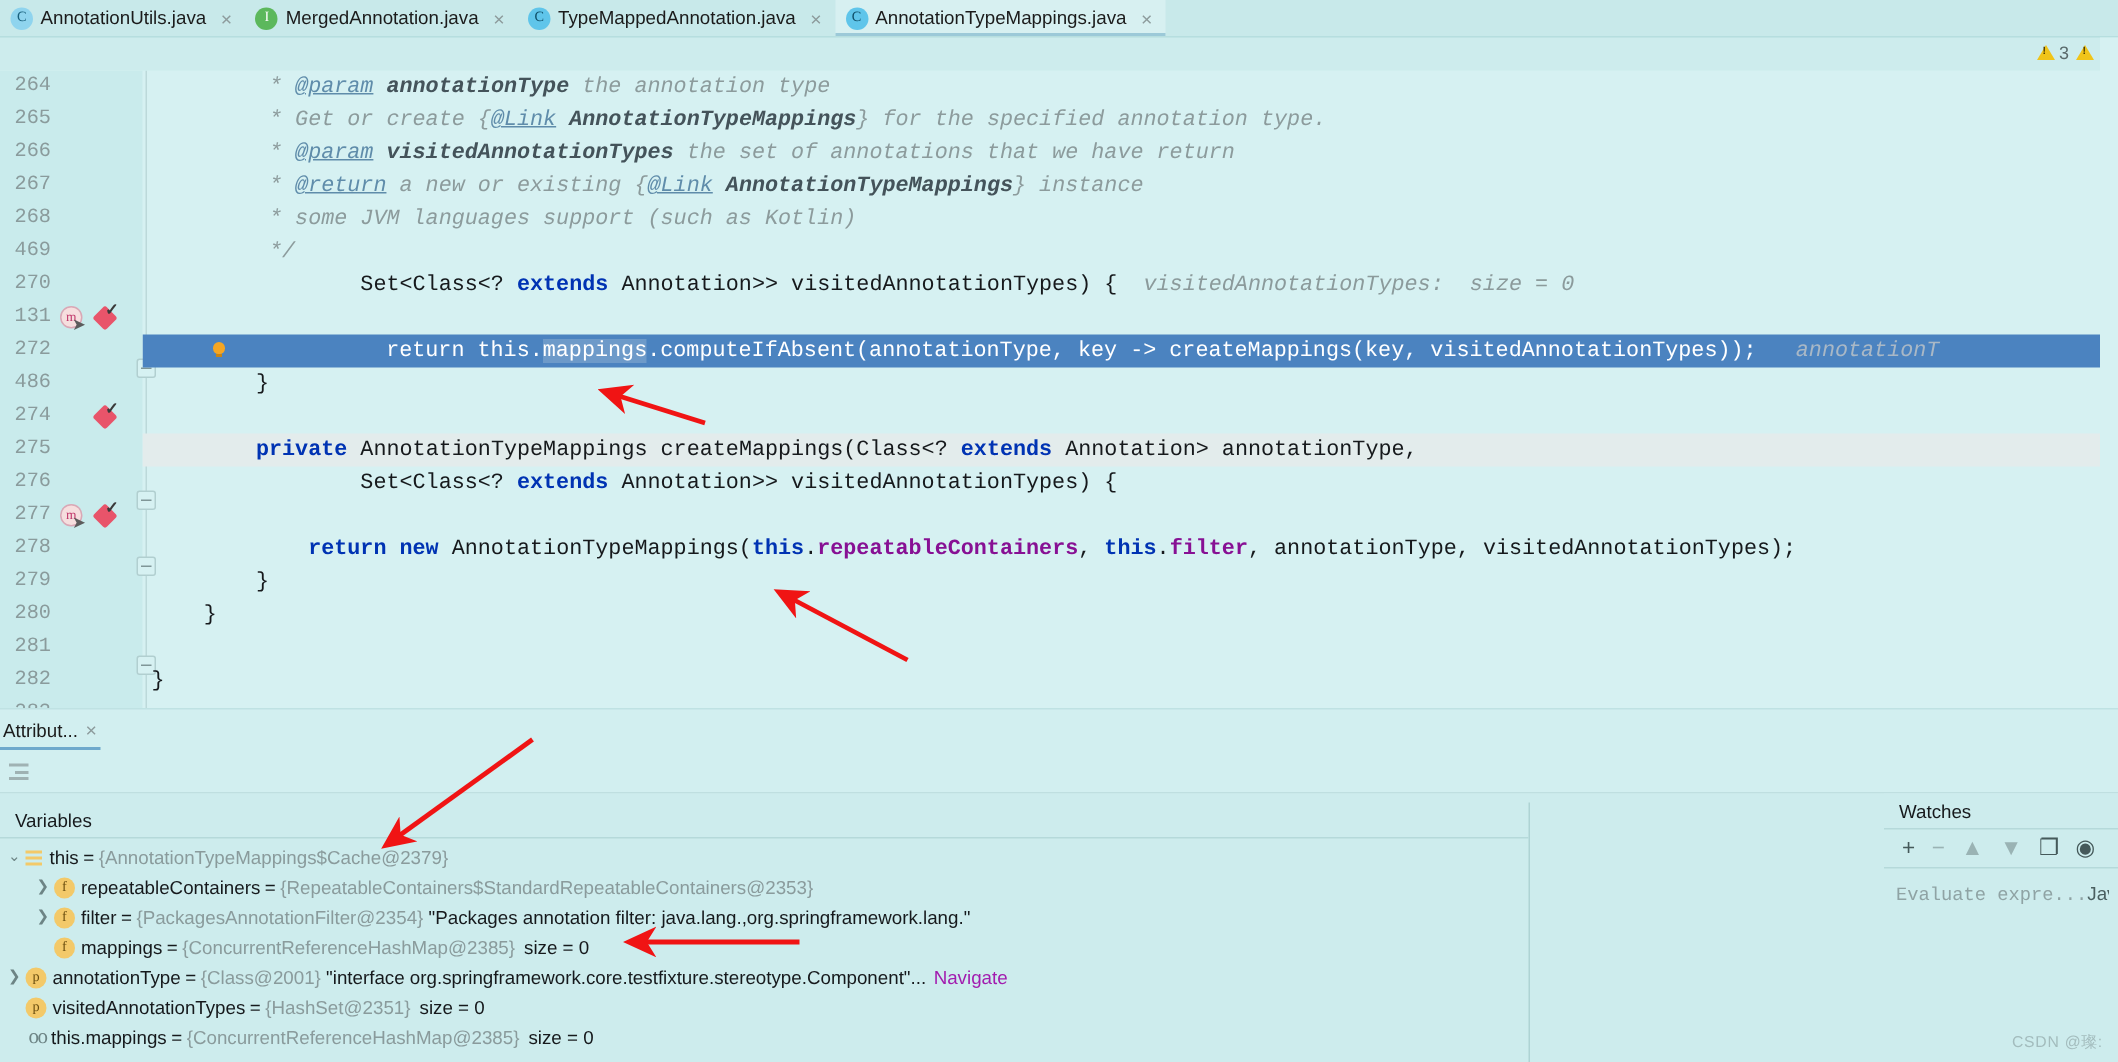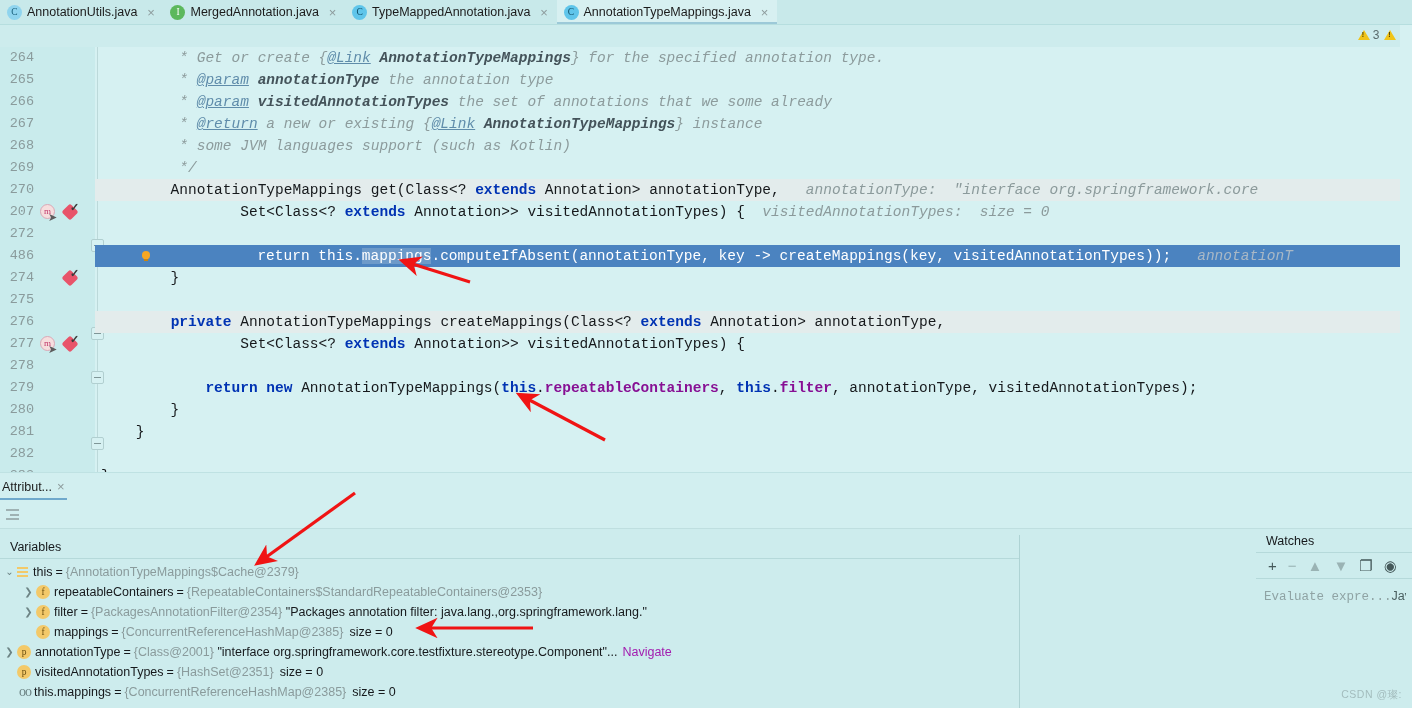--- a/index.html
+++ b/index.html
@@ -324,23 +324,23 @@
   </div>
 
   <div class="editor">
     <div class="gutter">
       <div class="gutter-numcol" id="lnums">
           <div class="lnum">264</div>
           <div class="lnum">265</div>
           <div class="lnum">266</div>
           <div class="lnum">267</div>
           <div class="lnum">268</div>
-          <div class="lnum">269</div>
+          <div class="lnum">469</div>
           <div class="lnum">270</div>
-          <div class="lnum">207</div>
+          <div class="lnum">131</div>
           <div class="lnum">272</div>
           <div class="lnum">486</div>
           <div class="lnum">274</div>
           <div class="lnum">275</div>
           <div class="lnum">276</div>
           <div class="lnum">277</div>
           <div class="lnum">278</div>
           <div class="lnum">279</div>
           <div class="lnum">280</div>
           <div class="lnum">281</div>
@@ -392,27 +392,26 @@
         </div>
     </div>
     <div class="foldcol">
       <div class="foldline"></div>
       <div class="foldmark" style="top:192px"></div>
       <div class="foldmark" style="top:280px"></div>
       <div class="foldmark" style="top:324px"></div>
       <div class="foldmark" style="top:390px"></div>
     </div>
     <div class="codearea" id="codearea">
+        <div class="cline"><span class="cmt">         * </span><span class="cmt-tag">@param</span><span class="cmt"> </span><span class="cmt-ref">annotationType</span><span class="cmt"> the annotation type</span></div>
         <div class="cline"><span class="cmt">         * </span><span class="cmt">Get or create {</span><span class="cmt-tag">@Link</span><span class="cmt"> </span><span class="cmt-ref">AnnotationTypeMappings</span><span class="cmt">} for the specified annotation type.</span></div>
-        <div class="cline"><span class="cmt">         * </span><span class="cmt-tag">@param</span><span class="cmt"> </span><span class="cmt-ref">annotationType</span><span class="cmt"> the annotation type</span></div>
-        <div class="cline"><span class="cmt">         * </span><span class="cmt-tag">@param</span><span class="cmt"> </span><span class="cmt-ref">visitedAnnotationTypes</span><span class="cmt"> the set of annotations that we some already</span></div>
+        <div class="cline"><span class="cmt">         * </span><span class="cmt-tag">@param</span><span class="cmt"> </span><span class="cmt-ref">visitedAnnotationTypes</span><span class="cmt"> the set of annotations that we have return</span></div>
         <div class="cline"><span class="cmt">         * </span><span class="cmt-tag">@return</span><span class="cmt"> a new or existing {</span><span class="cmt-tag">@Link</span><span class="cmt"> </span><span class="cmt-ref">AnnotationTypeMappings</span><span class="cmt">} instance</span></div>
         <div class="cline"><span class="cmt">         * some JVM languages support (such as Kotlin)</span></div>
         <div class="cline"><span class="cmt">         */</span></div>
-        <div class="cline declhl"><span>        AnnotationTypeMappings get(Class&lt;? </span><span class="kw">extends</span><span> Annotation&gt; annotationType,</span><span class="hint">   annotationType:  "interface org.springframework.core</span></div>
         <div class="cline"><span>                Set&lt;Class&lt;? </span><span class="kw">extends</span><span> Annotation&gt;&gt; visitedAnnotationTypes) {</span><span class="hint">  visitedAnnotationTypes:  size = 0</span></div>
         <div class="cline"></div>
         <div class="cline exec"><span class="lamp"></span><span>            return </span><span>this</span><span>.</span><span class="selw">mappings</span><span>.computeIfAbsent(annotationType, key -&gt; createMappings(key, visitedAnnotationTypes));</span><span class="hint-w">   annotationT</span></div>
         <div class="cline"><span>        }</span></div>
         <div class="cline"></div>
         <div class="cline declhl"><span>        </span><span class="kw">private</span><span> AnnotationTypeMappings createMappings(Class&lt;? </span><span class="kw">extends</span><span> Annotation&gt; annotationType,</span></div>
         <div class="cline"><span>                Set&lt;Class&lt;? </span><span class="kw">extends</span><span> Annotation&gt;&gt; visitedAnnotationTypes) {</span></div>
         <div class="cline"></div>
         <div class="cline"><span class="kw">            return new</span><span> AnnotationTypeMappings(</span><span class="kw">this</span><span>.</span><span class="fld-b">repeatableContainers</span><span>, </span><span class="kw">this</span><span>.</span><span class="fld-b">filter</span><span>, annotationType, visitedAnnotationTypes);</span></div>
         <div class="cline"><span>        }</span></div>

